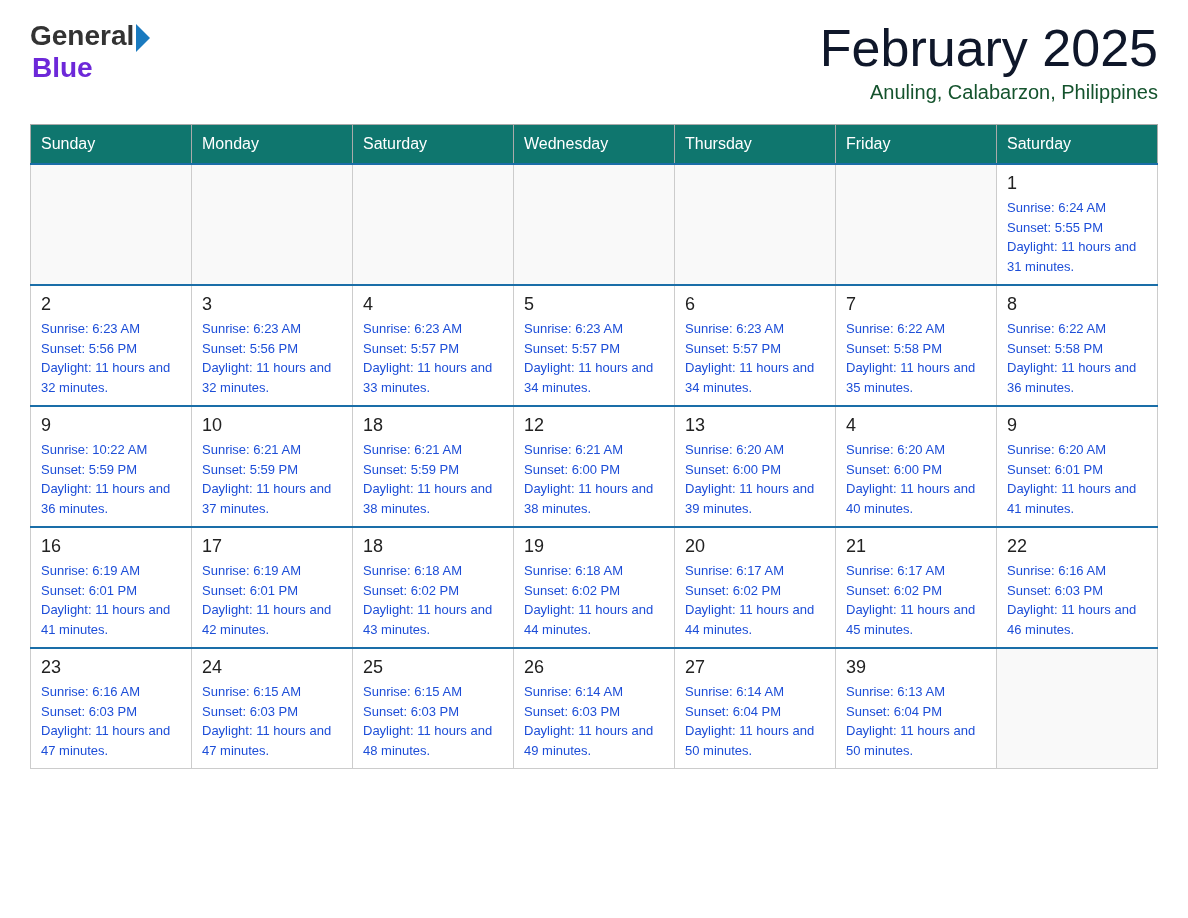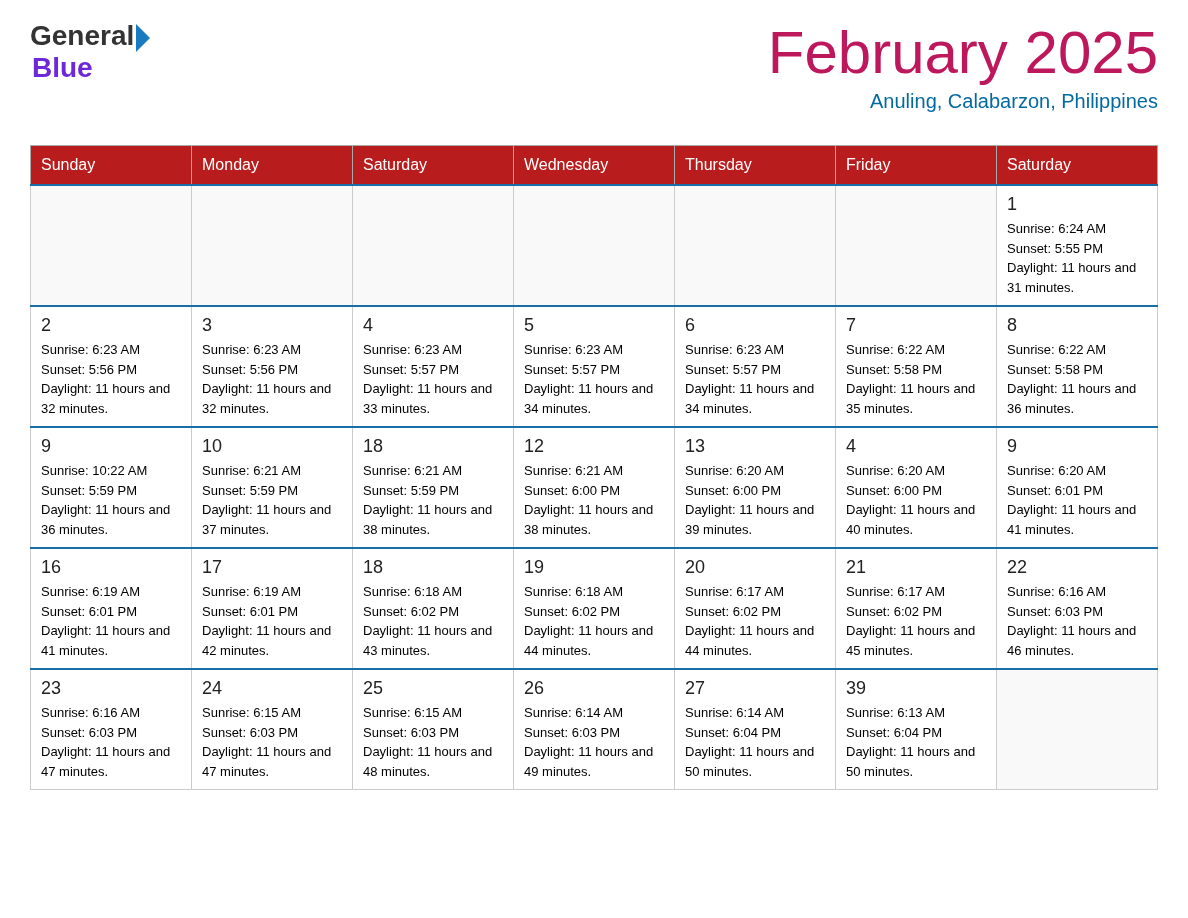--- a/index.html
+++ b/index.html
@@ -7,21 +7,21 @@
       font-family: Arial, sans-serif;
       background: #fff;
       padding: 20px 30px;
       width: 1188px;
       min-height: 918px;
     }
     .header {
       display: flex;
       justify-content: space-between;
       align-items: flex-start;
-      margin-bottom: 32px;
+      margin-bottom: 20px;
     }
     .logo {
       display: flex;
       flex-direction: column;
       align-items: flex-start;
     }
     .logo-top {
       display: flex;
       align-items: center;
     }
@@ -42,37 +42,37 @@
     .logo-blue {
       font-size: 28px;
       font-weight: bold;
       color: #6d28d9;
       margin-left: 2px;
     }
     .title-section {
       text-align: right;
     }
     .calendar-title {
-      font-size: 60px;
+      font-size: 52px;
       font-weight: normal;
-      color: #be185d;
+      color: #0f172a;
       line-height: 1.1;
     }
     .calendar-subtitle {
       font-size: 20px;
-      color: #0369a1;
+      color: #14532d;
       margin-top: 4px;
     }
     .calendar {
       width: 100%;
       border-collapse: collapse;
       border: 1px solid #aaa;
     }
     .calendar th {
-      background-color: #b91c1c;
+      background-color: #0f766e;
       color: #fff;
       text-align: left;
       padding: 10px 10px;
       font-size: 16px;
       font-weight: normal;
       border: 1px solid #aaa;
     }
     .calendar td {
       border: 1px solid #ccc;
       vertical-align: top;
@@ -83,21 +83,21 @@
     }
     .day-number {
       font-size: 18px;
       color: #222;
       font-weight: normal;
       display: block;
       margin-bottom: 4px;
     }
     .day-info {
       font-size: 13px;
-      color: #000000;
+      color: #1d4ed8;
       line-height: 1.5;
     }
     .empty-cell {
       background: #f9f9f9;
     }
     .week-row td {
       border-top: 2px solid #1a6ea8;
     }
   </style>
 </head>

